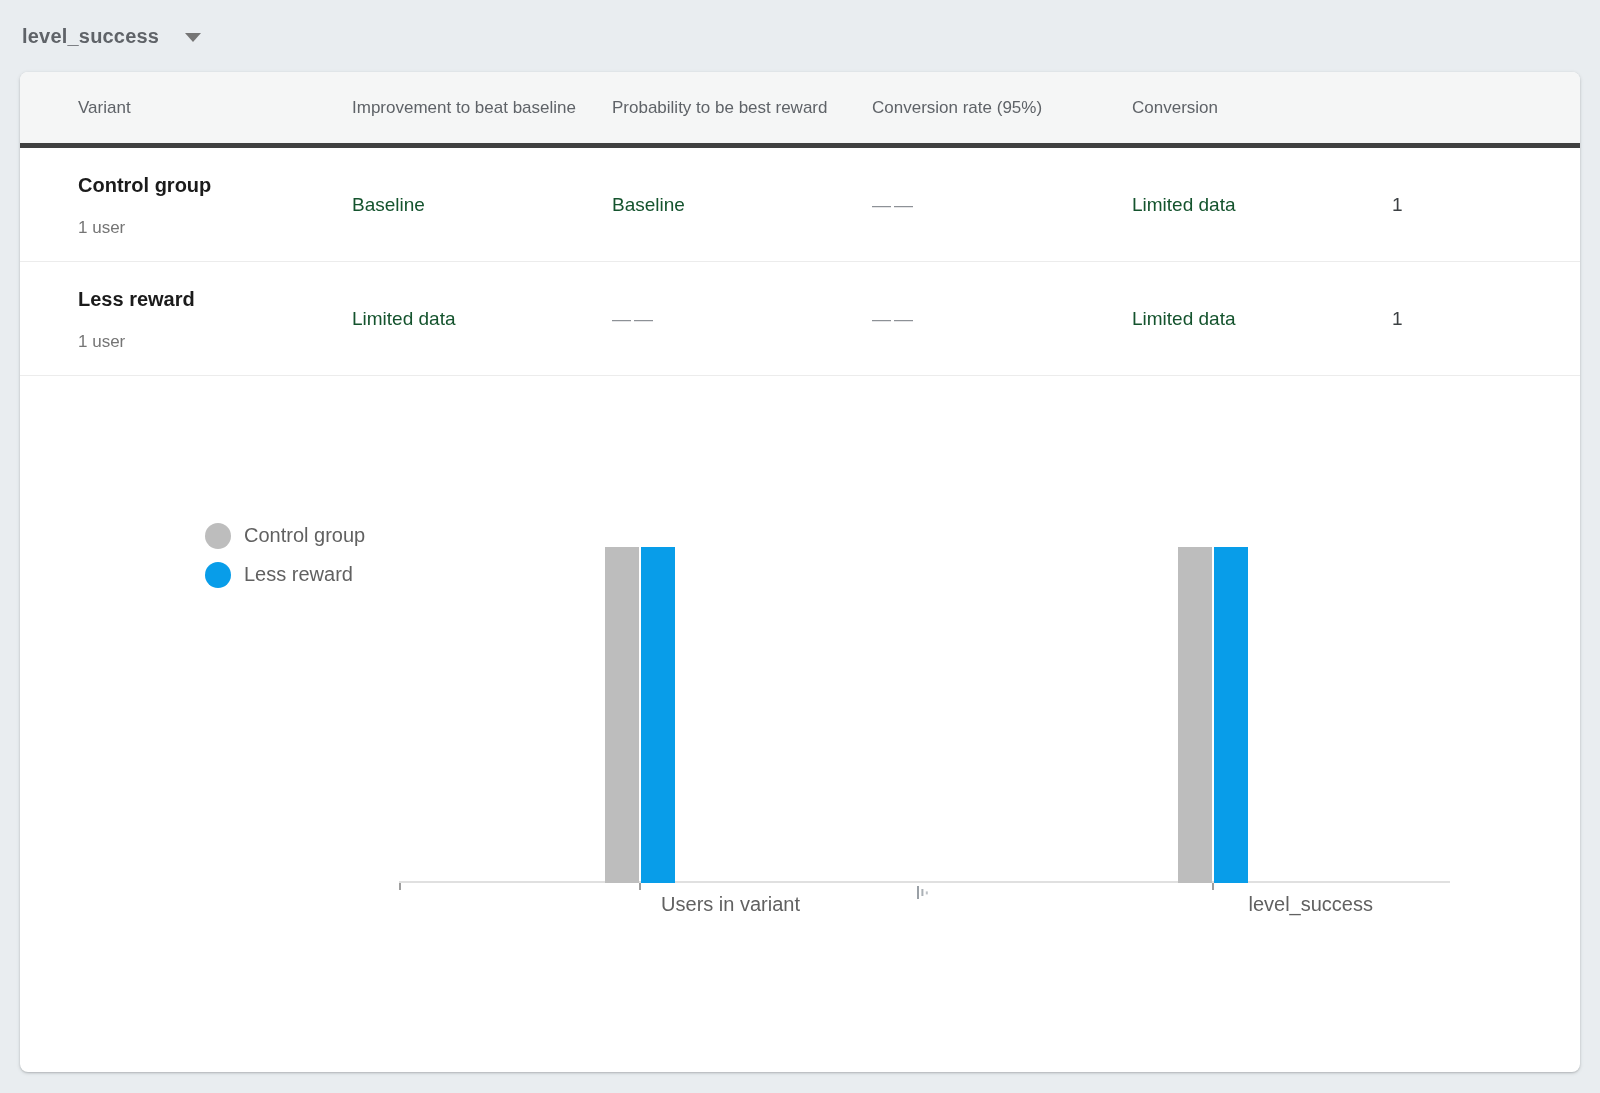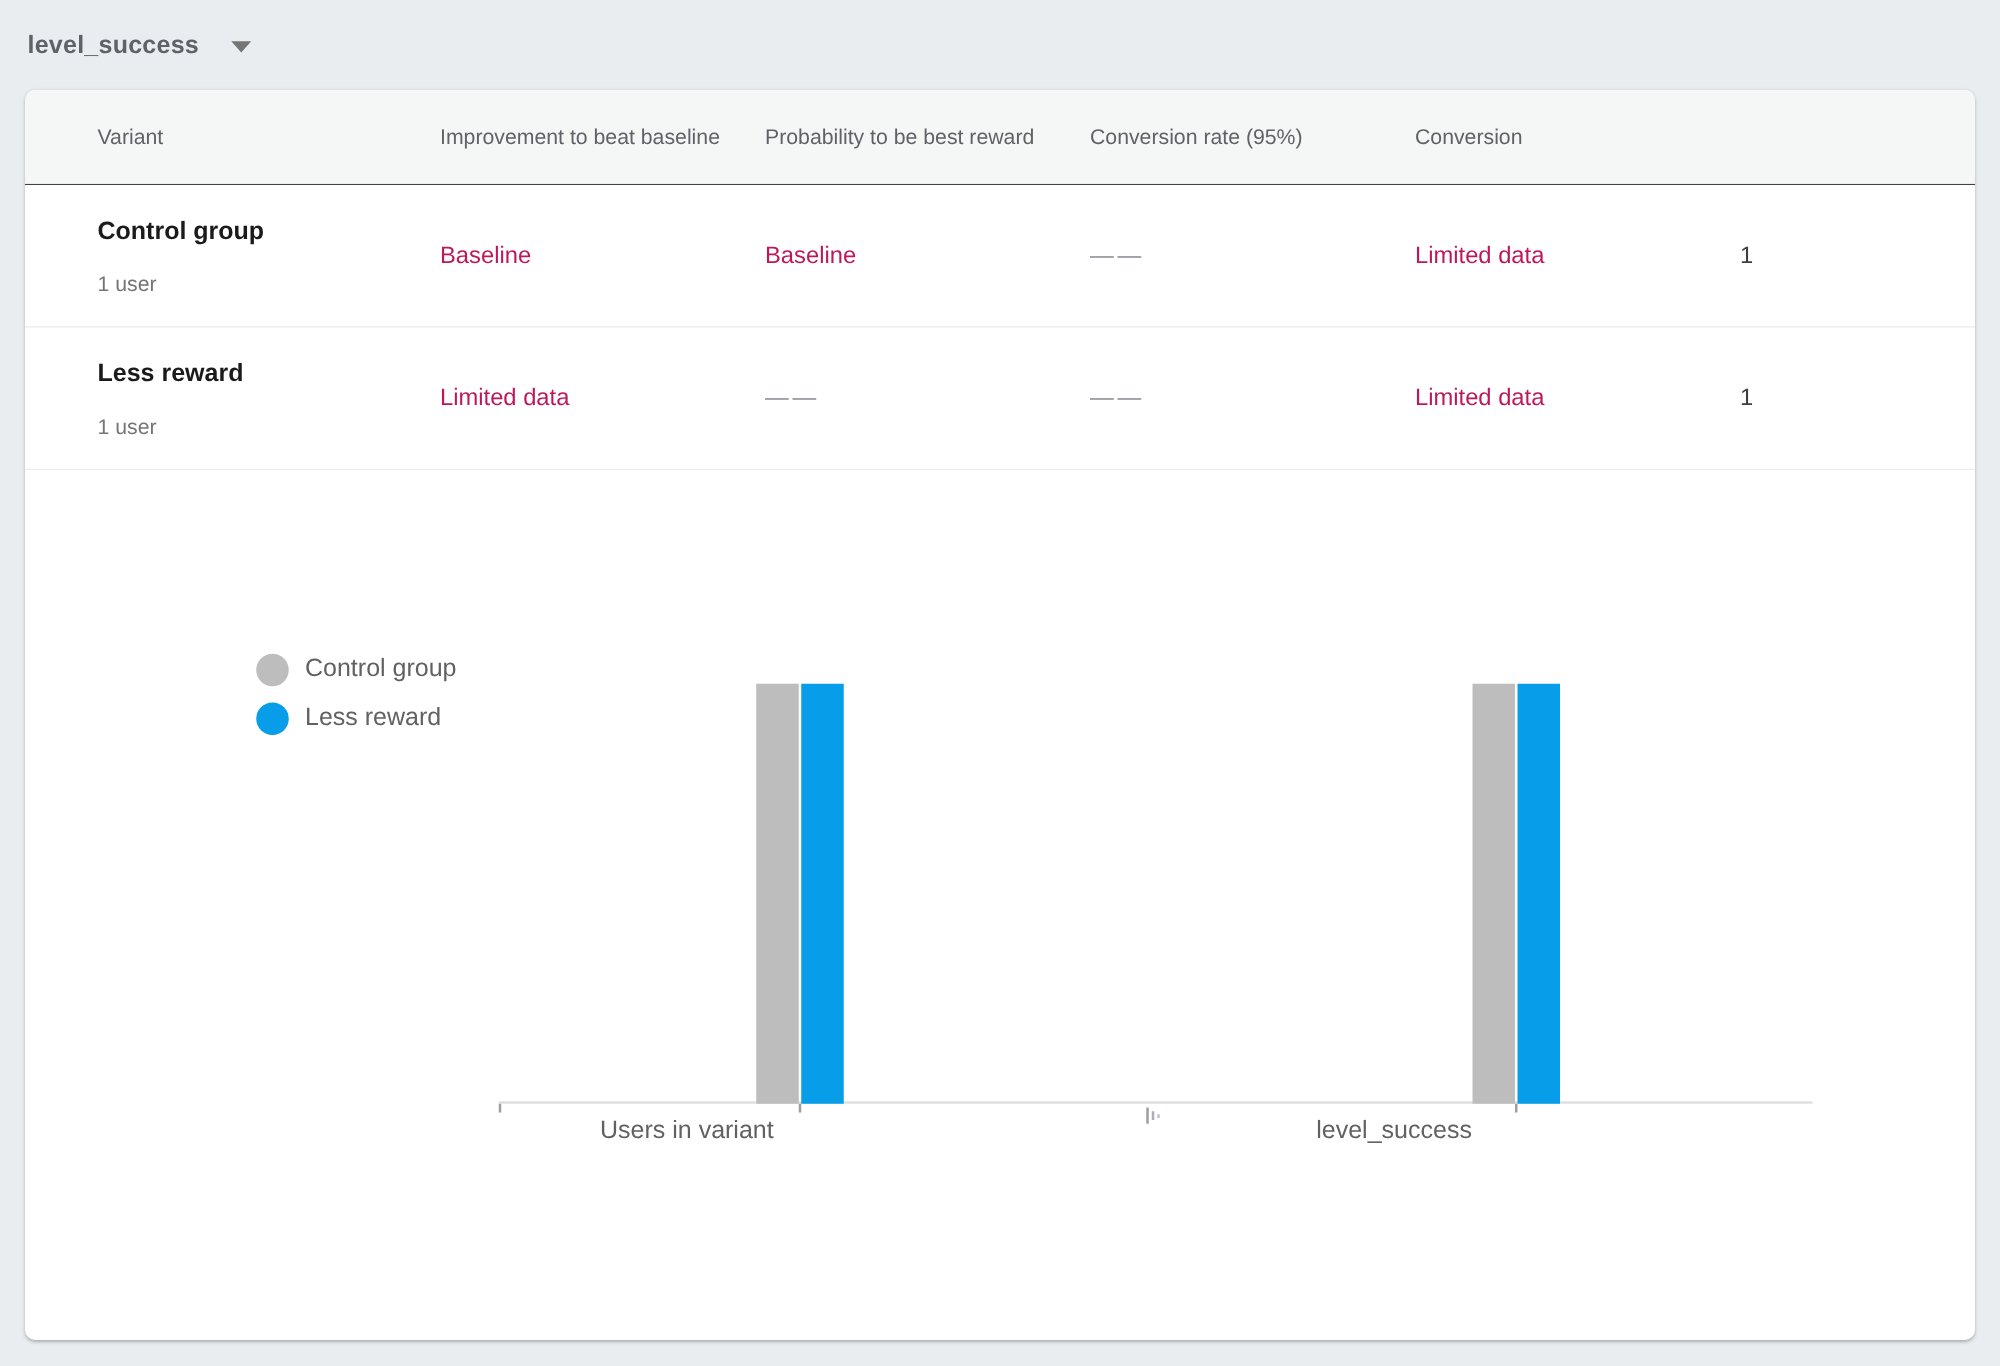--- a/index.html
+++ b/index.html
@@ -42,34 +42,34 @@
   
   .tbl-row {
     display: grid;
     grid-template-columns: 274px 260px 260px 260px 260px 1fr;
     padding-left: 58px;
     align-items: center;
   }
   .tbl-header {
     height: 76px;
     background: #f5f6f6;
-    border-bottom: 1px solid #404040;
+    border-bottom: 5px solid #404040;
     border-radius: 8px 8px 0 0;
   }
   .th {
     font-size: 17px; color: #5f6368;
     line-height: 23px;
     padding-right: 30px;
   }
   .data-row { height: 114px; border-bottom: 1px solid #ececec; }
   .data-row:last-of-type { border-bottom: 1px solid #e6e6e6; }
   .variant-cell .vname { font-size: 20px; font-weight: 700; color: #1b1b1b; line-height: 26px; }
   .variant-cell .vsub  { font-size: 17px; color: #757575; margin-top: 20px; }
   .val { font-size: 19px; }
-  .val.muted  { color: #be185d; }
+  .val.muted  { color: #14532d; }
   .val.dashes { color: #8d9196; letter-spacing: 3px; }
   .val.count  { color: #3c4043; }
   
   .legend {
     position: absolute; left: 185px; top: 444px;
     display: flex; flex-direction: column;
   }
   .legend-row { display: flex; align-items: center; height: 39px; }
   .legend-row.tall { height: 49px; }
   .swatch-box { width: 26px; display: flex; justify-content: center; align-items: center; }
@@ -84,21 +84,21 @@
     width: 2px; height: 7px; background: #9e9e9e;
   }
   .bar-group {
     position: absolute; bottom: 189px;
     display: flex; align-items: flex-end; gap: 2px;
   }
   .bar { width: 34px; }
   .cat-label {
     position: absolute; top: 821px;
     width: 320px; margin-left: -160px;
-    text-align: left;
+    text-align: right;
     font-size: 20px; color: #616161;
   }
   .mid-steps-icon { position: absolute; left: 896px; top: 812px; }
 </style>
 </head>
 <body>
 
 <div class="topbar">
   <div class="metric-selector">
     <span class="label">level_success</span>

